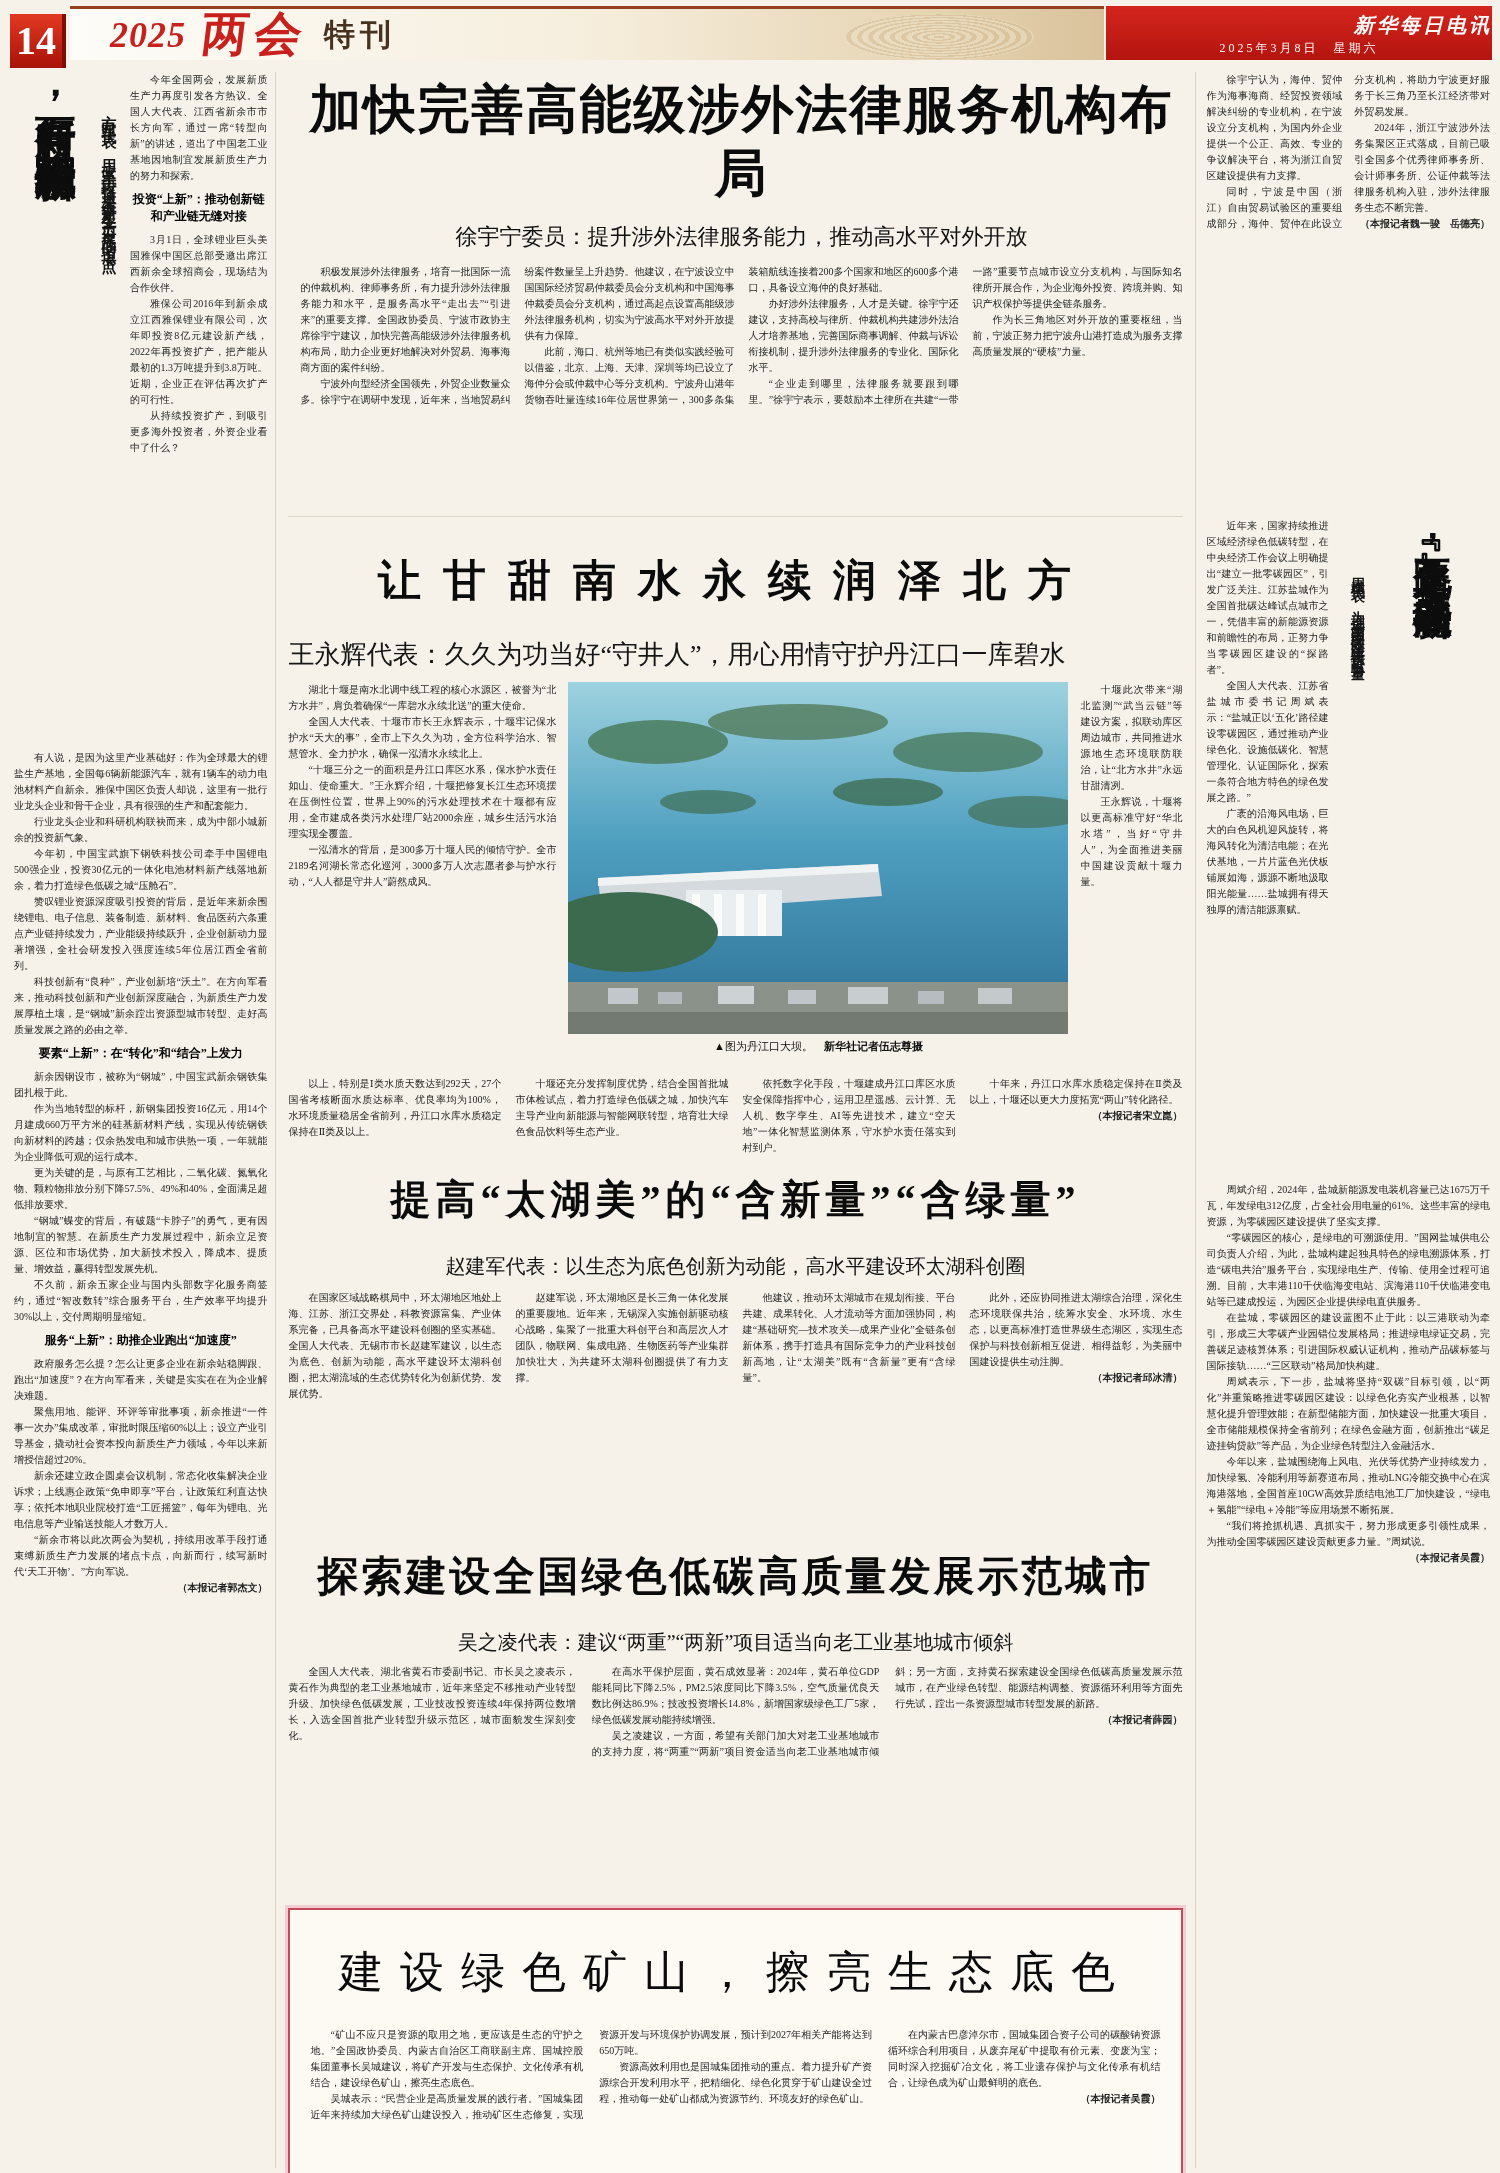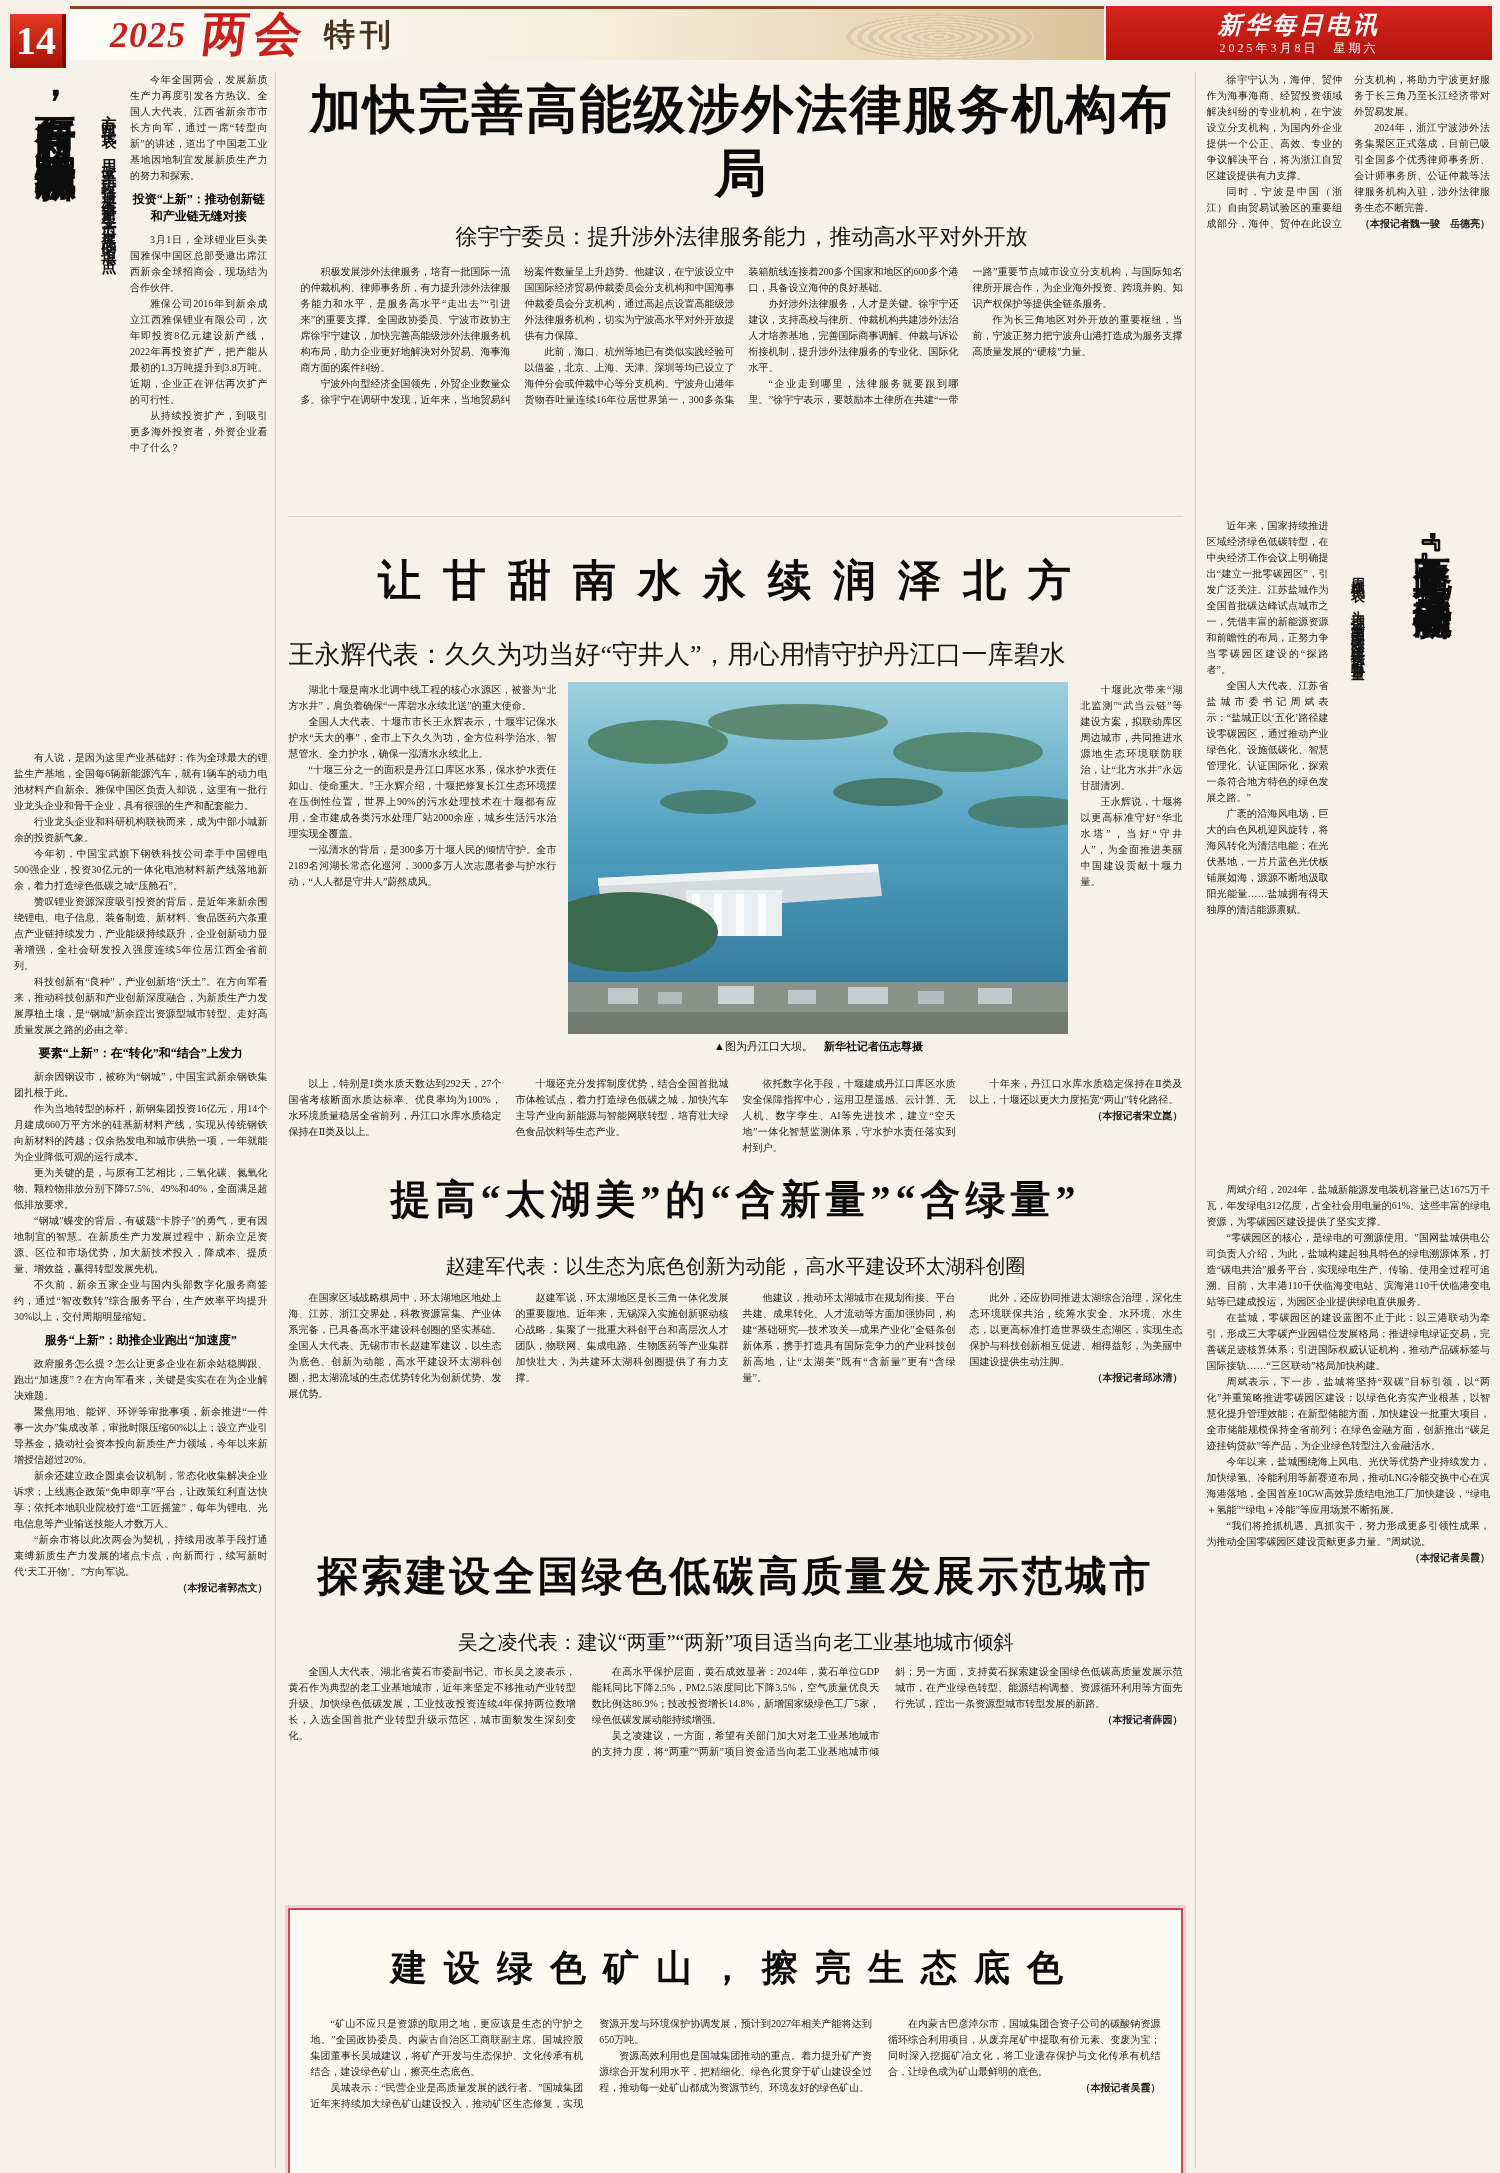--- a/index.html
+++ b/index.html
@@ -28,21 +28,21 @@
     opacity:.55;
   }
   .banner-year{color:#c8201d;font-weight:bold;font-size:36px;font-style:italic;letter-spacing:1px;}
   .banner-title{color:#c8201d;font-weight:bold;font-size:47px;transform:skewX(-7deg);letter-spacing:6px;}
   .banner-suffix{color:#46321f;font-weight:bold;font-size:31px;letter-spacing:5px;}
   .masthead{
     position:absolute;right:8px;top:6px;width:386px;height:54px;
     background:linear-gradient(#d3251d,#b4150f);color:#fff;text-align:center;
     box-sizing:border-box;padding-top:3px;
   }
-  .masthead-name{font-size:24px;font-weight:bold;font-style:italic;letter-spacing:3px;line-height:32px;}
+  .masthead-name{font-size:20px;font-weight:bold;font-style:italic;letter-spacing:3px;line-height:32px;text-align:right;}
   .masthead-date{font-size:12px;line-height:15px;letter-spacing:3px;}
 
   
   .main{position:absolute;left:14px;top:72px;width:1476px;height:2096px;display:flex;gap:12px;}
   .rail-left{width:254px;border-right:1px solid #dad4c6;padding-right:8px;box-sizing:content-box;}
   .center{width:896px;}
   .rail-right{width:284px;border-left:1px solid #dad4c6;padding-left:11px;}
 
   
   .body-text{font-size:10px;line-height:16px;text-align:justify;color:#232323;}
@@ -99,21 +99,21 @@
   .a4 .headline{font-size:41px;font-weight:bold;text-align:center;letter-spacing:3px;line-height:52px;margin-top:4px;color:#0b0b0b;}
   .a4 .byline{text-align:center;font-size:20px;margin:10px 0 8px;color:#161616;}
   .a4 .body{height:176px;}
 
   
   .box{
     margin-top:66px;height:270px;background:#fdfaf4;
     border:2px solid #c44a5a;box-shadow:0 0 0 3px #f2cdd4;
     padding:10px 20px;box-sizing:border-box;
   }
-  .box .headline{font-size:36px;font-weight:bold;text-align:center;letter-spacing:17px;line-height:48px;color:#0b0b0b;}
+  .box .headline{font-size:44px;font-weight:normal;text-align:center;letter-spacing:17px;line-height:48px;color:#0b0b0b;}
   .box .byline{text-align:center;font-size:19px;margin:8px 0 8px;color:#161616;}
   .box .body{height:140px;}
 
   
   .rr-a1tail{height:436px;overflow:hidden;}
   .wuhua-top{display:flex;height:652px;margin-top:10px;overflow:hidden;}
   .wh-col{width:122px;overflow:hidden;}
   .wh-sub{
     writing-mode:vertical-rl;text-orientation:upright;
     font-size:14px;font-weight:600;letter-spacing:4px;width:28px;

